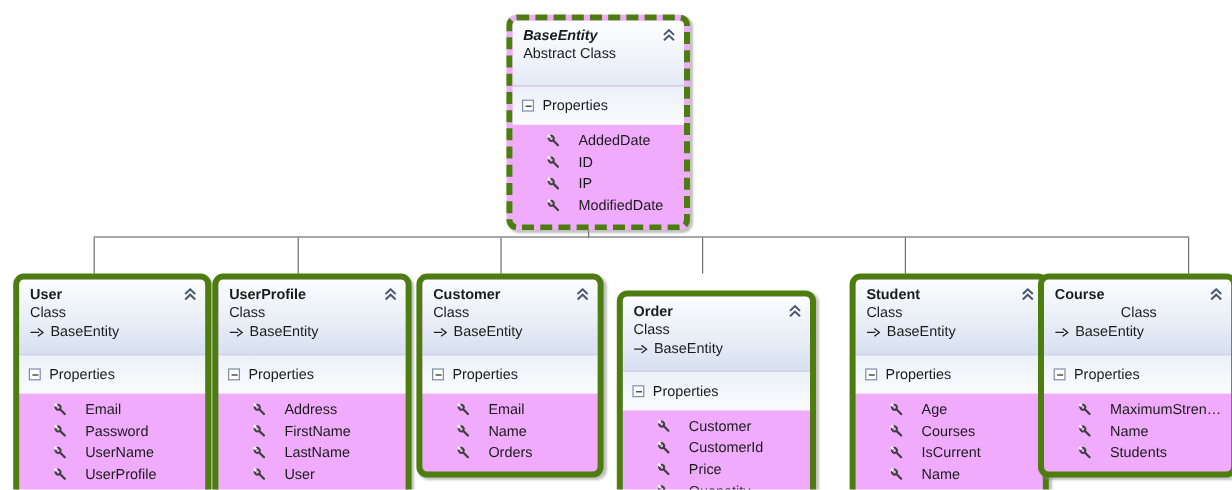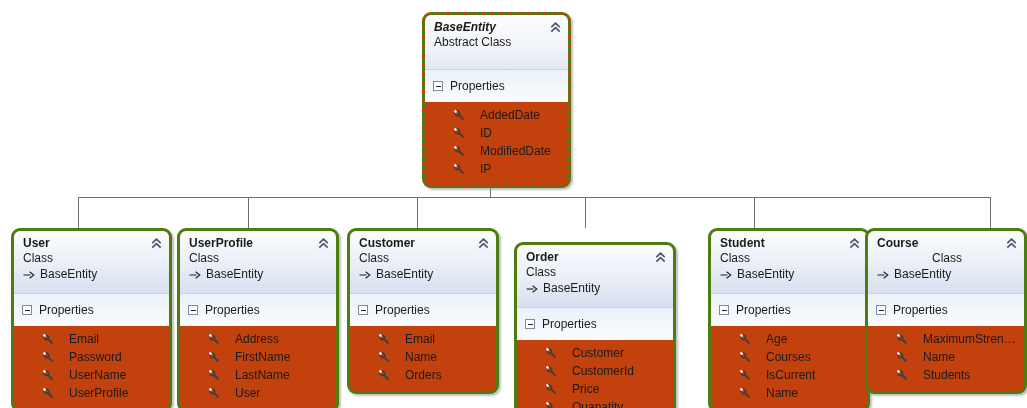--- a/index.html
+++ b/index.html
@@ -16,21 +16,21 @@
   .v-line{width:1px;}
   .bus{left:78px;top:197px;width:913px;}
   .stub{top:198px;height:30px;}
   .stub-user{left:78px;} .stub-userprofile{left:248px;} .stub-customer{left:417px;}
   .stub-order{left:585px;} .stub-student{left:754px;} .stub-course{left:990px;}
   .riser{left:490px;top:183px;height:15px;}
   .tri{position:absolute;left:482px;top:170px;}
 
   
   .class-box{
-    position:absolute;background:#c2410c;border:3px solid #4d7c0f;border-radius:9px;
+    position:absolute;background:#f0abfc;border:5px solid #4d7c0f;border-radius:9px;
     box-shadow:2px 2px 2px rgba(140,140,140,.55);font-size:12px;overflow:hidden;
   }
   .abstract{border-style:dashed;}
   .pos-base{left:422px;top:12px;width:143px;}
   .pos-user{left:11px;top:228px;width:155px;}
   .pos-userprofile{left:177px;top:228px;width:156px;}
   .pos-customer{left:347px;top:228px;width:146px;}
   .pos-order{left:514px;top:242px;width:156px;}
   .pos-student{left:708px;top:228px;width:156px;}
   .pos-course{left:865px;top:228px;width:156px;text-align:center;}
@@ -132,29 +132,29 @@
             </svg>
           </span>
           <span>ID</span>
         </div>
       <div class="prow">
           <span class="wrench">
             <svg>
               <use href="#i-wrench"></use>
             </svg>
           </span>
+          <span>IP</span>
+        </div>
+      <div class="prow">
+          <span class="wrench">
+            <svg>
+              <use href="#i-wrench"></use>
+            </svg>
+          </span>
           <span>ModifiedDate</span>
-        </div>
-      <div class="prow">
-          <span class="wrench">
-            <svg>
-              <use href="#i-wrench"></use>
-            </svg>
-          </span>
-          <span>IP</span>
         </div>
     </div>
   </div>
 
   <div class="class-box pos-user">
     <div class="hdr hdr-derived">
       <div class="title-row">
         <span class="title">User</span>
         <span class="chevron">
             <svg>

